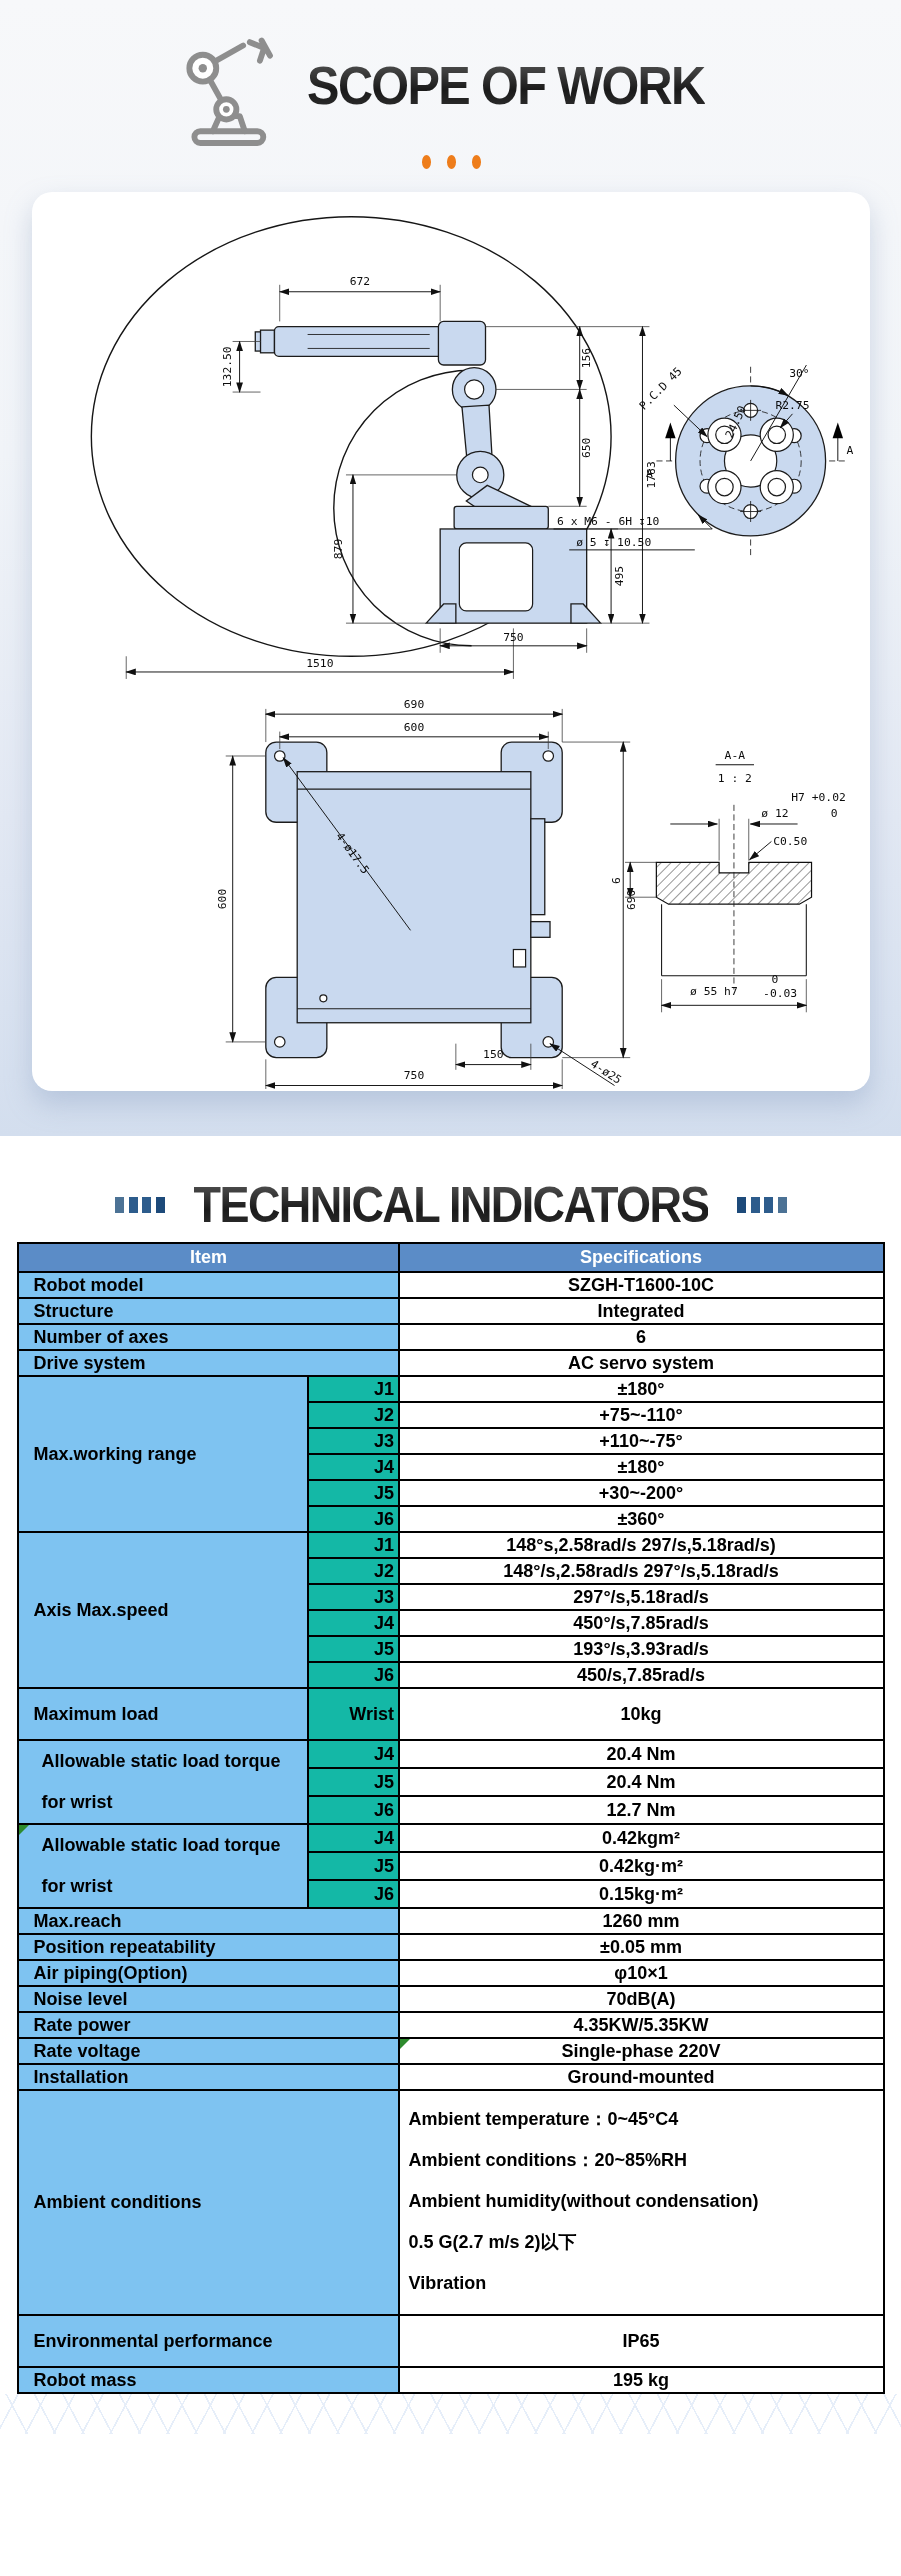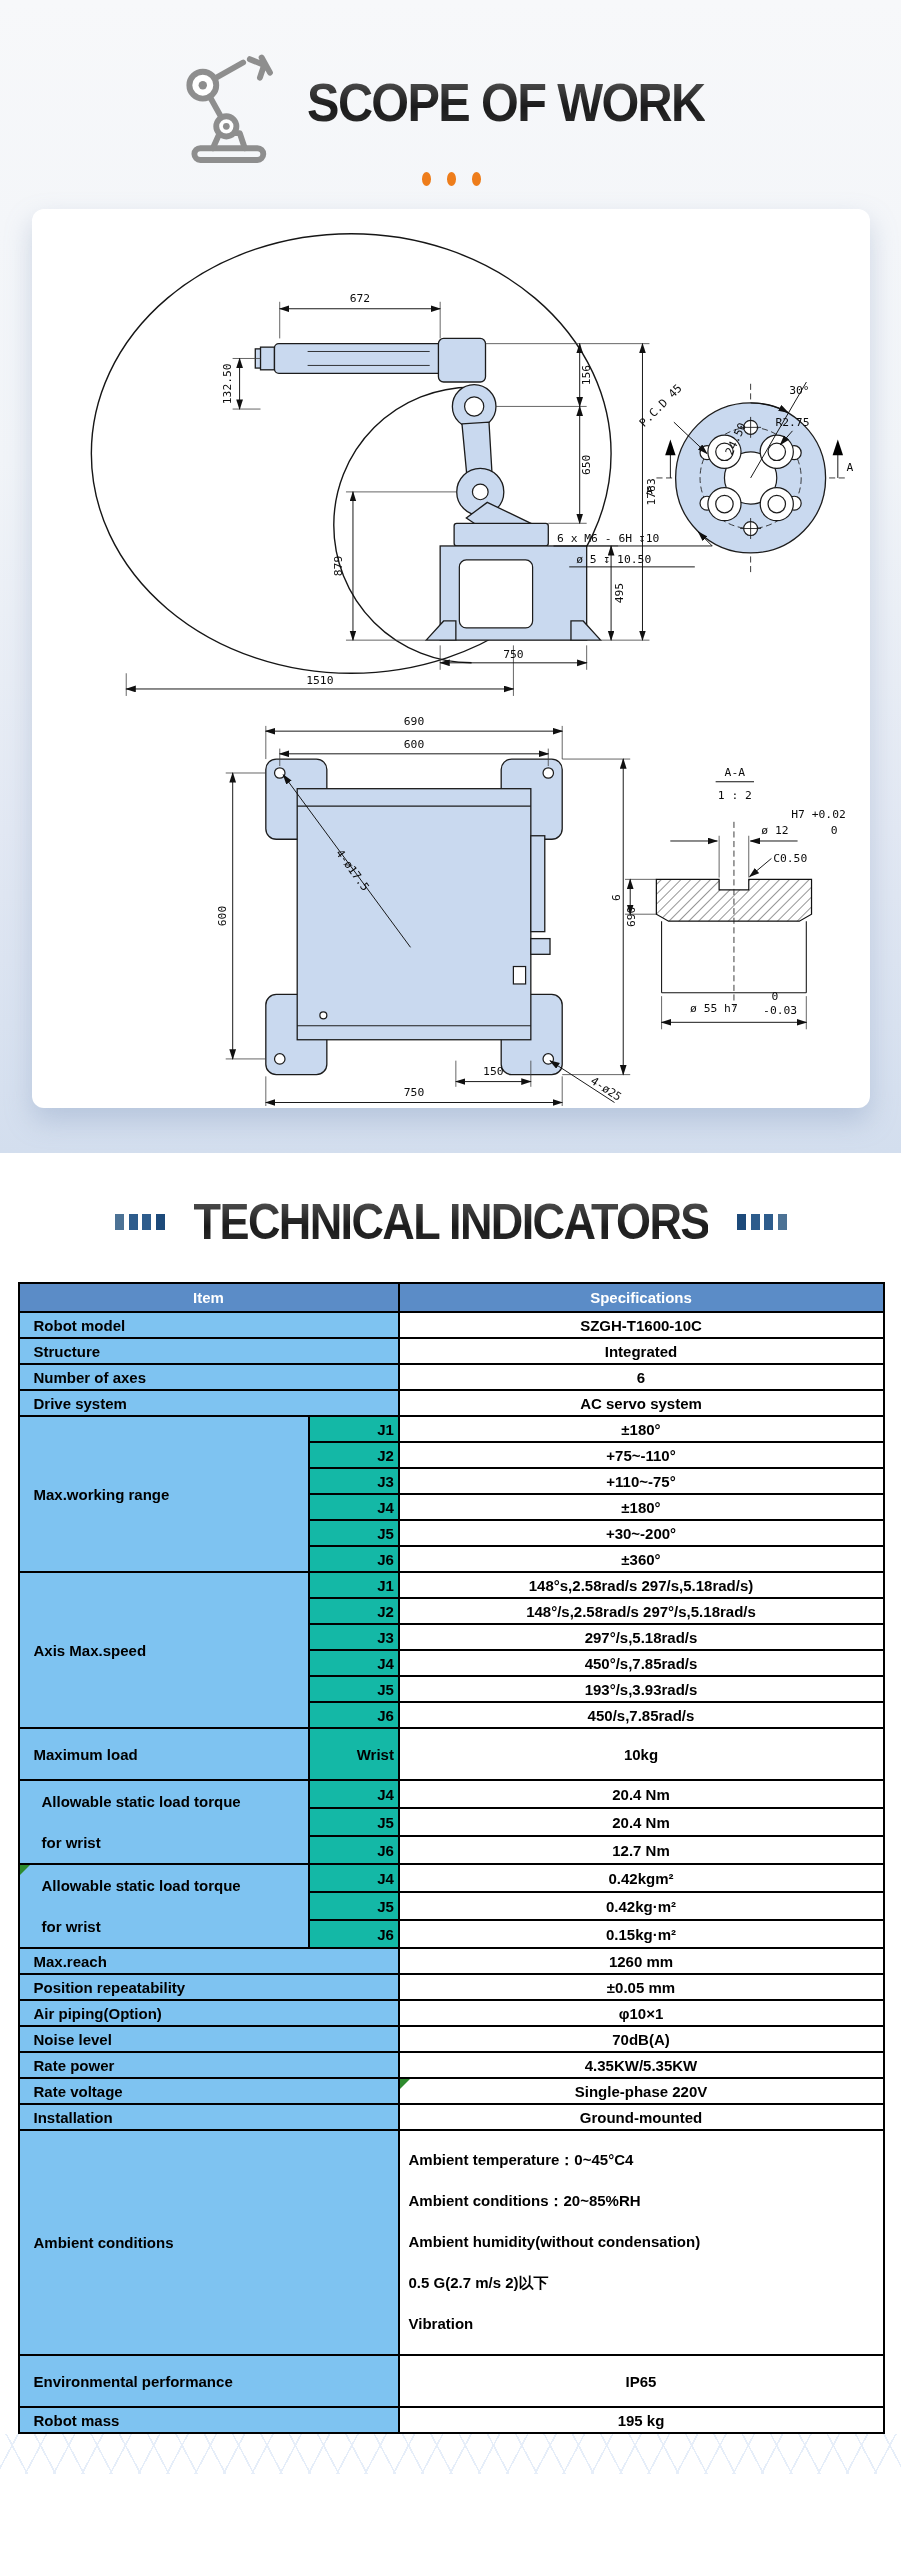--- a/index.html
+++ b/index.html
@@ -5,33 +5,33 @@
   html,body{margin:0;padding:0}
   body{
     width:902px;height:2576px;overflow:hidden;background:#ffffff;
     font-family:"Liberation Sans",sans-serif;
   }
   
   .hero{
     background:linear-gradient(180deg,#f7f8fa 0%,#f1f4f8 40%,#e2e8f3 72%,#d3deee 100%);
     padding-bottom:45px;
   }
-  .scope-head{display:flex;align-items:center;justify-content:center;gap:3.6px;padding-top:39px}
+  .scope-head{display:flex;align-items:center;justify-content:center;gap:3.6px;padding-top:22px}
   .big-title{
     margin:0;display:inline-block;
     font-size:54px;font-weight:700;letter-spacing:-1.8px;
     transform:scaleX(.9);
     background:linear-gradient(180deg,#606060 0%,#1a1a1a 58%,#343434 100%);
     -webkit-background-clip:text;background-clip:text;color:transparent;
     -webkit-text-fill-color:transparent;white-space:nowrap;
   }
   .dots{text-align:center;margin-top:7.2px;line-height:0}
   .dots i{display:inline-block;width:9px;height:13.5px;border-radius:50%;background:#ee7d1b;margin:0 8px}
   .card{
-    background:#fff;border-radius:12px;margin:23.4px 32px 0;
+    background:#fff;border-radius:20px;margin:23.4px 32px 0;
     box-shadow:0 12.6px 27px rgba(125,148,185,.35);
     padding:7.2px 0 1.8px;
   }
   .card svg{display:block;margin:0 auto}
   
   .blue{fill:#c9d9ef;stroke:#1c1c1c;stroke-width:1.5}
   .wht{fill:#ffffff;stroke:#1c1c1c;stroke-width:1.4}
   .env{stroke:#161616;stroke-width:1.6;fill:none}
   .thin line{stroke:#3c3c3c;stroke-width:.9}
   .dim line,.dim path{stroke:#101010;stroke-width:1.1;fill:none}
@@ -42,22 +42,22 @@
   .tech{background:#fff}
   .tech-head{display:flex;align-items:center;justify-content:center;gap:0;padding-top:40px}
   .bars{display:flex;gap:4.5px}
   .bars i{width:9px;height:15.3px;display:inline-block}
   .bars i:nth-child(1){background:#4c7295}.bars i:nth-child(2){background:#2d5c8c}
   .bars i:nth-child(3){background:#2d5c8c}.bars i:nth-child(4){background:#1d4a7a}
   .bars.rev i:nth-child(1){background:#1d4a7a}.bars.rev i:nth-child(2){background:#2d5c8c}
   .bars.rev i:nth-child(3){background:#2d5c8c}.bars.rev i:nth-child(4){background:#4c7295}
   .tech-head .big-title{font-size:50px}
   
-  table.spec{border-collapse:collapse;margin:31px auto 0;width:866px;table-layout:fixed;
-    font-size:15px;font-weight:700;color:#000}
+  table.spec{border-collapse:collapse;margin:8px auto 0;width:866px;table-layout:fixed;
+    font-size:18px;font-weight:700;color:#000}
   .spec th,.spec td{border:2.7px solid #000;padding:0 3.6px;position:relative}
   .spec th{background:#5b8cc7;color:#fff;height:27px;font-weight:700}
   .spec td{height:24px}
   td.item{background:#7ec3f1;text-align:left;padding-left:14px}
   td.sub{background:#14b8a6;text-align:right}
   td.val{background:#fff;text-align:center}
   tr.h56 td{height:50px}
   td.amb{vertical-align:top;text-align:left;padding:8px 9px;height:207px}
   td.amb div{line-height:41px;height:41px;white-space:nowrap}
   td.item.amb-i{height:207px}

